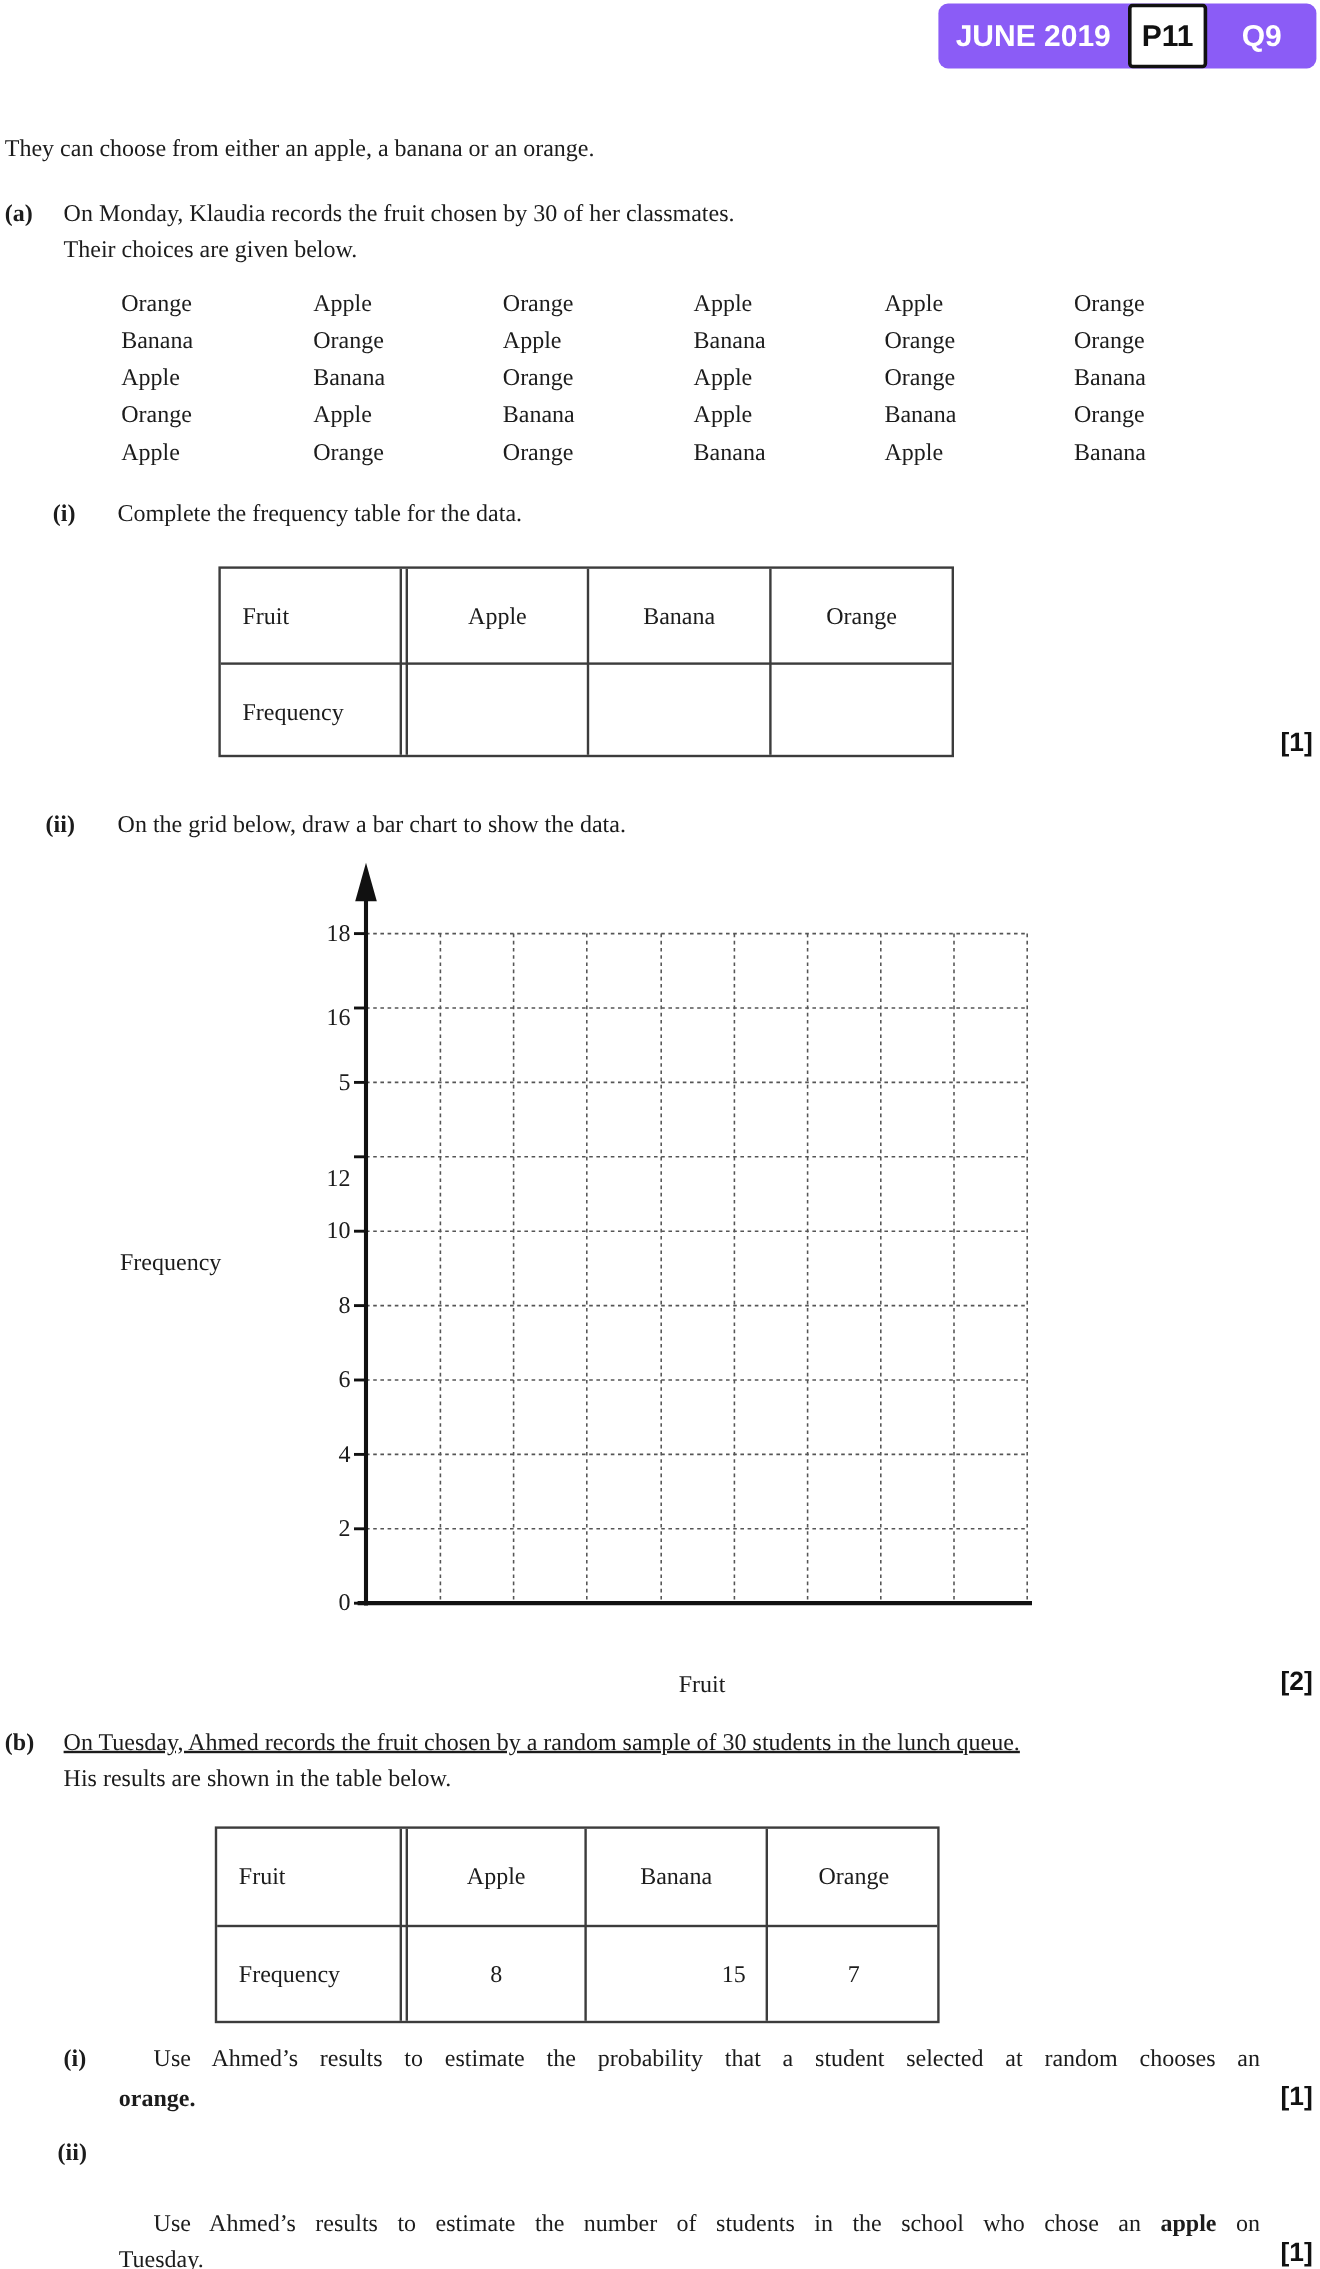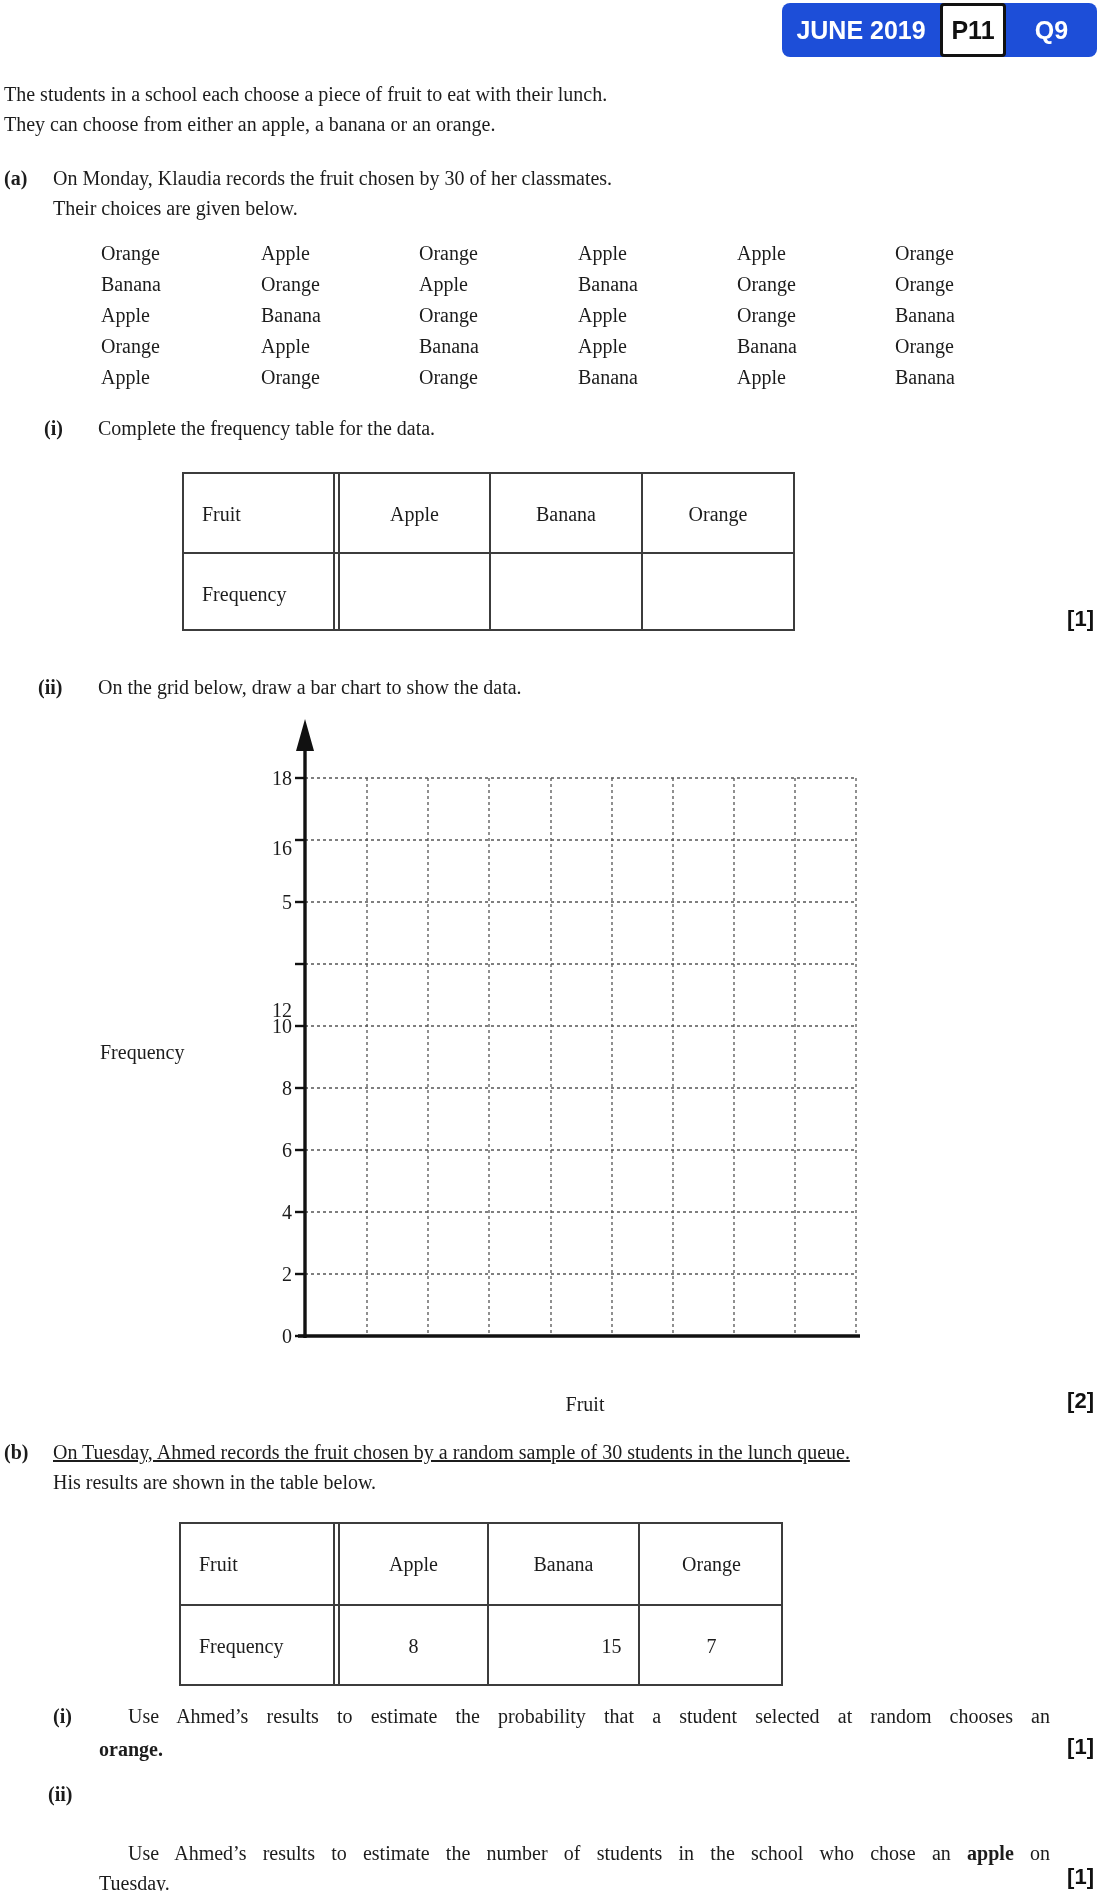--- a/index.html
+++ b/index.html
@@ -11,21 +11,21 @@
   .bold { font-weight:bold; }
   .center { text-align:center; }
   .justify {
     white-space:normal; text-align:justify; line-height:24px; height:24px; overflow:hidden;margin-left:29px;
   }
   .justify::after { content:""; display:inline-block; width:100%; height:0; }
 
   
   .badge {
     position:absolute; left:782px; top:3px; height:54px; display:flex; align-items:stretch;
-    background:#1d4ed8; border-radius:8px; overflow:hidden;
+    background:#8b5cf6; border-radius:8px; overflow:hidden;
     font-family:"Liberation Sans", sans-serif; font-weight:bold; font-size:25px;
   }
   .badge-seg { display:flex; align-items:center; justify-content:center; color:#ffffff; }
   .badge-session { width:158px; }
   .badge-paper {
     width:66px; background:#ffffff; color:#111111; border:3px solid #111111;
     border-radius:4px; box-sizing:border-box;
   }
   .badge-q { width:91px; }
 
@@ -56,21 +56,20 @@
 <body>
 
 <div class="page">
 
   <div class="badge">
     <div class="badge-seg badge-session">JUNE 2019</div>
     <div class="badge-seg badge-paper">P11</div>
     <div class="badge-seg badge-q">Q9</div>
   </div>
 
-  <div class="t" style="left:4px; top:82px;">The students in a school each choose a piece of fruit to eat with their lunch.</div>
   <div class="t" style="left:4px; top:112px;">They can choose from either an apple, a banana or an orange.</div>
 
   <div class="t bold" style="left:4px; top:166px;">(a)</div>
   <div class="t" style="left:53px; top:166px;">On Monday, Klaudia records the fruit chosen by 30 of her classmates.</div>
   <div class="t" style="left:53px; top:196px;">Their choices are given below.</div>
 
   <div class="fruit-grid">
     <div>Orange</div>
     <div>Apple</div>
     <div>Orange</div>
@@ -124,21 +123,21 @@
   <div class="mark" style="left:1058px; top:606px;">[1]</div>
 
   <div class="t bold" style="left:38px; top:675px;">(ii)</div>
   <div class="t" style="left:98px; top:675px;">On the grid below, draw a bar chart to show the data.</div>
 
   <div class="t" style="left:100px; top:1040px;">Frequency</div>
 
   <div class="ytick" style="top:766px;">18</div>
   <div class="ytick" style="top:836px;">16</div>
   <div class="ytick" style="top:890px;">5</div>
-  <div class="ytick" style="top:998px;">12</div>
+  <div class="ytick" style="top:970px;">12</div>
   <div class="ytick" style="top:1014px;">10</div>
   <div class="ytick" style="top:1076px;">8</div>
   <div class="ytick" style="top:1138px;">6</div>
   <div class="ytick" style="top:1200px;">4</div>
   <div class="ytick" style="top:1262px;">2</div>
   <div class="ytick" style="top:1324px;">0</div>
 
   <svg class="chart-svg" width="660" height="650" viewBox="0 0 660 650">
 
     <g stroke="#555555" stroke-width="1.3" stroke-dasharray="3 3">

